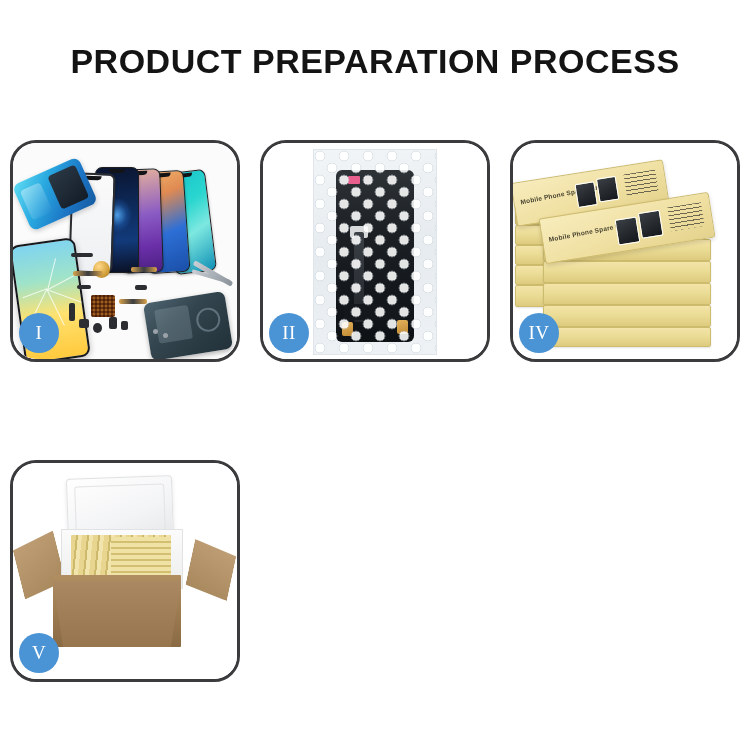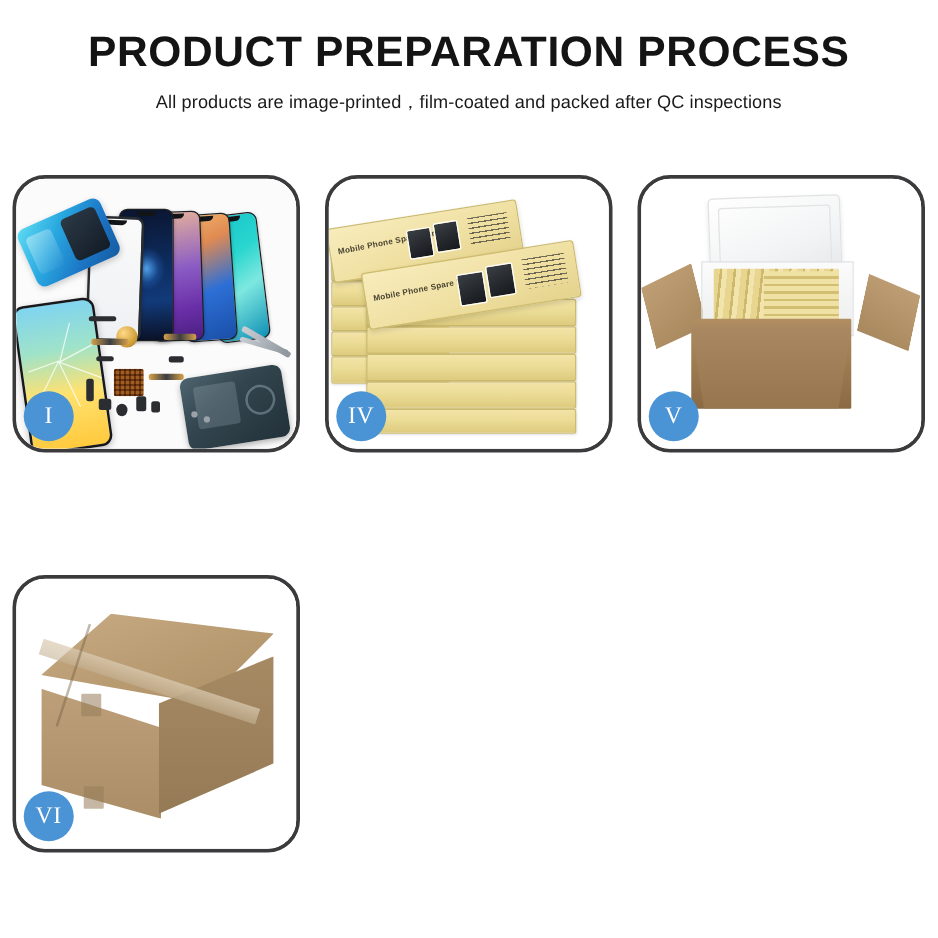--- a/index.html
+++ b/index.html
@@ -11,21 +11,21 @@
     width: 750px;
     height: 750px;
     font-family: "Liberation Sans", sans-serif;
     overflow: hidden;
     position: relative;
   }
 
   
   .header {
     width: 750px;
-    padding-top: 25px;
+    padding-top: 44px;
     text-align: center;
   }
   .title {
     font-family: "Liberation Sans", sans-serif;
     font-size: 34px;
     font-weight: 700;
     letter-spacing: 0.5px;
     color: #141414;
     line-height: 1.05;
     white-space: nowrap;
@@ -385,21 +385,20 @@
   .label-patch {
     position:absolute; width:16px; height:18px;
     background:rgba(150,124,90,.55); border-radius:1px;
   }
 </style>
 </head>
 <body>
 
 <div class="header">
   <div class="title">PRODUCT PREPARATION PROCESS</div>
-  <div class="subtitle">All products are image-printed，film-coated and packed after QC inspections</div>
 </div>
 
 <div class="grid">
 
   <div class="panel">
     <div class="panel-inner">
       <div class="p1-bg"></div>
 
       <div class="phone-fan">
         <div class="fan-phone fp1">
@@ -447,20 +446,37 @@
         <span class="part" style="left:64px; top:142px; width:14px; height:4px;"></span>
         <span class="part" style="left:122px; top:142px; width:12px; height:5px;"></span>
         <span class="part" style="left:140px; top:186px; width:5px; height:5px; border-radius:50%; background:#9aa1a8;"></span>
         <span class="part" style="left:150px; top:190px; width:5px; height:5px; border-radius:50%; background:#9aa1a8;"></span>
         <div class="tweezer"></div>
       </div>
     </div>
     <div class="badge">I</div>
   </div>
 
+  <div class="panel">
+    <div class="panel-inner">
+      <div class="p2-bg"></div>
+      <div class="bubble-bag">
+        <div class="inner-screen">
+          <span class="pink-tab"></span>
+          <span class="flex-conn"></span>
+          <span class="screen-flex"></span>
+          <span class="gold-tab" style="left:6px; bottom:6px;"></span>
+          <span class="gold-tab" style="right:6px; bottom:8px;"></span>
+          <span class="part" style="position:absolute; left:8px; bottom:22px; width:60px; height:16px; background:#14171b; border-radius:2px;"></span>
+        </div>
+        <div class="bubbles"></div>
+      </div>
+    </div>
+    <div class="badge">II</div>
+  </div>
 
 
   <div class="panel">
     <div class="panel-inner">
       <div class="p4-bg"></div>
       <div class="stack">
 
         <div class="sbox" style="left:2px; top:62px; width:92px; height:18px;"></div>
         <div class="sbox" style="left:2px; top:82px; width:92px; height:18px;"></div>
         <div class="sbox" style="left:2px; top:102px; width:92px; height:18px;"></div>
@@ -500,27 +516,14 @@
       <div class="foam-lid"></div>
       <div class="foam-box"></div>
       <div class="yellow-fill"></div>
       <div class="yellow-fill2"></div>
       <div class="carton-body"></div>
       <div class="carton-front"></div>
     </div>
     <div class="badge">V</div>
   </div>
 
-  <div class="panel">
-    <div class="panel-inner">
-      <div class="p6-bg"></div>
-      <div class="ship-top"></div>
-      <div class="ship-left"></div>
-      <div class="ship-right"></div>
-      <div class="tape"></div>
-      <span class="seam" style="left:58px; top:36px; width:2px; height:86px; transform:rotate(18deg); transform-origin:0 0;"></span>
-      <span class="label-patch" style="left:52px; top:92px;"></span>
-      <span class="label-patch" style="left:54px; top:166px;"></span>
-    </div>
-    <div class="badge">VI</div>
-  </div>
 
 </div>
 
 </body></html>

